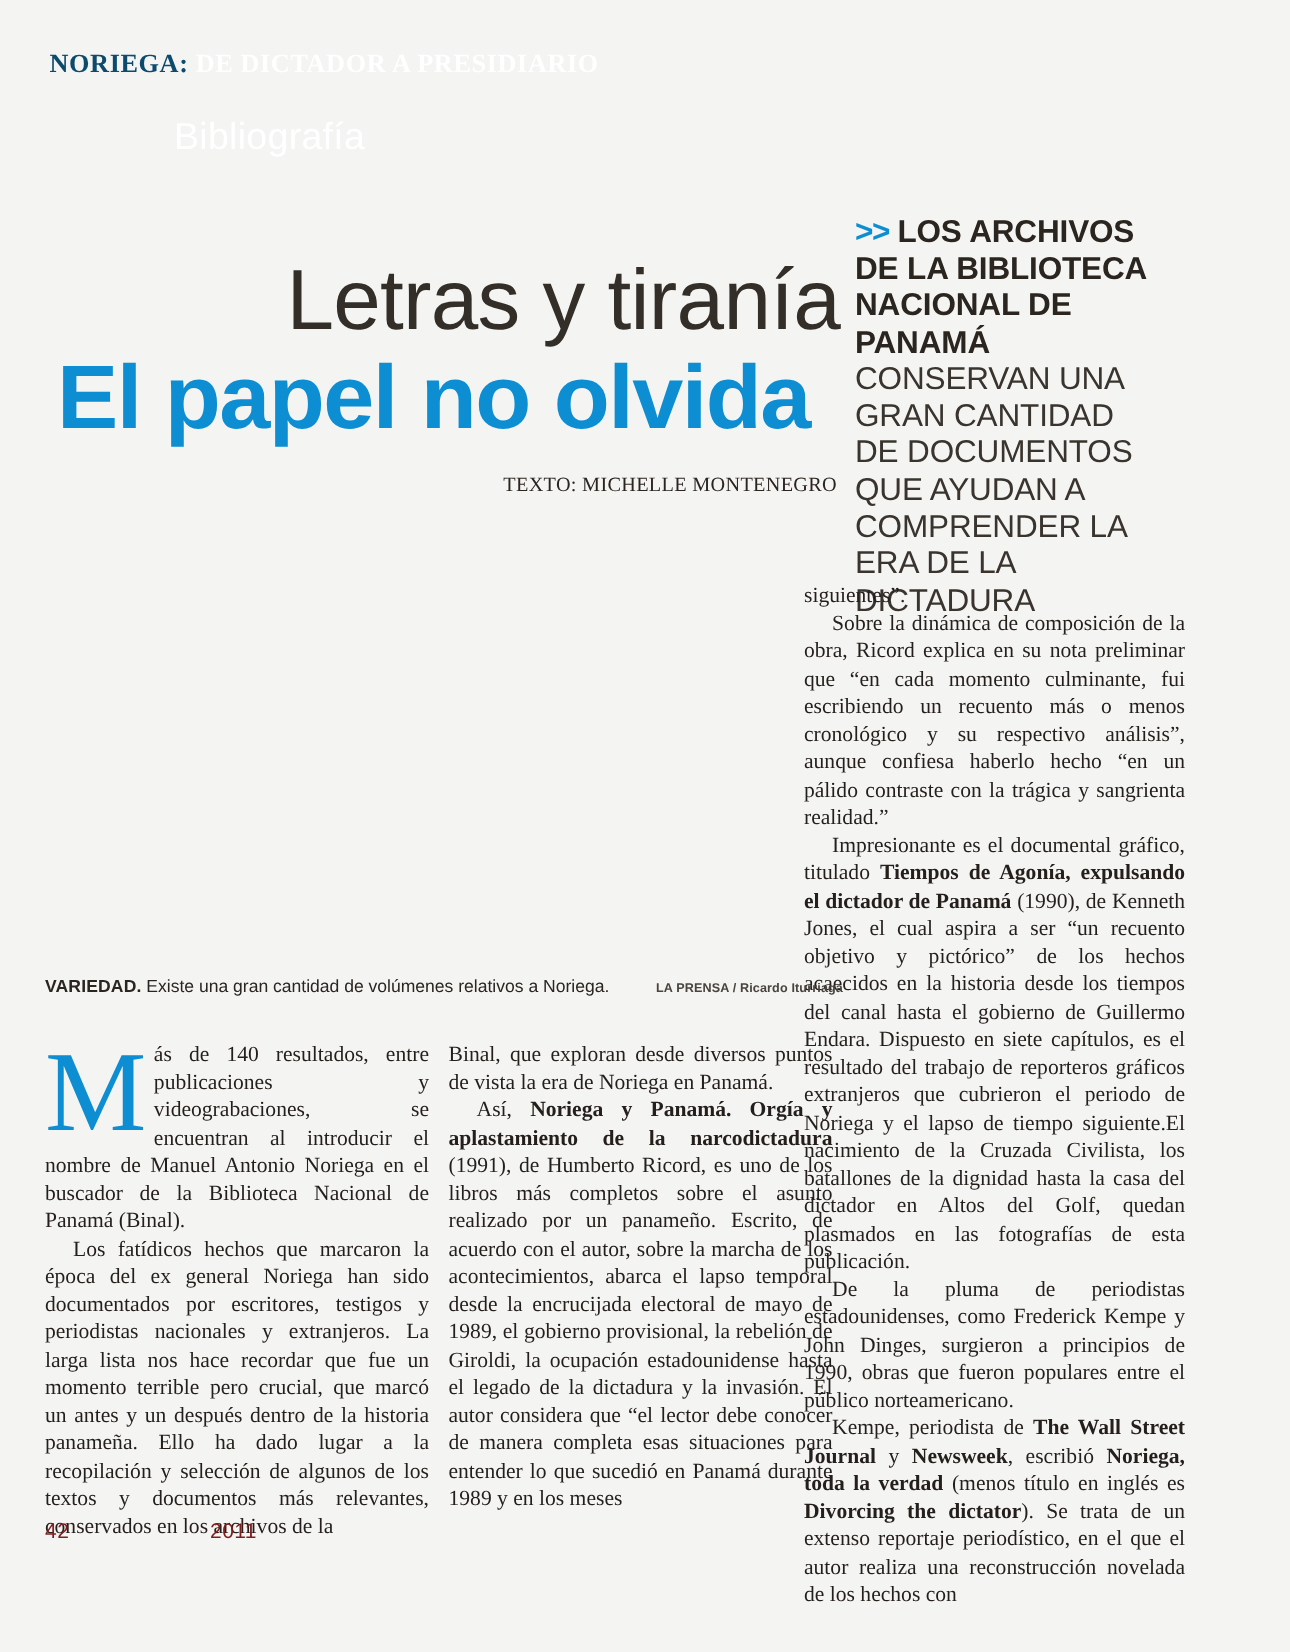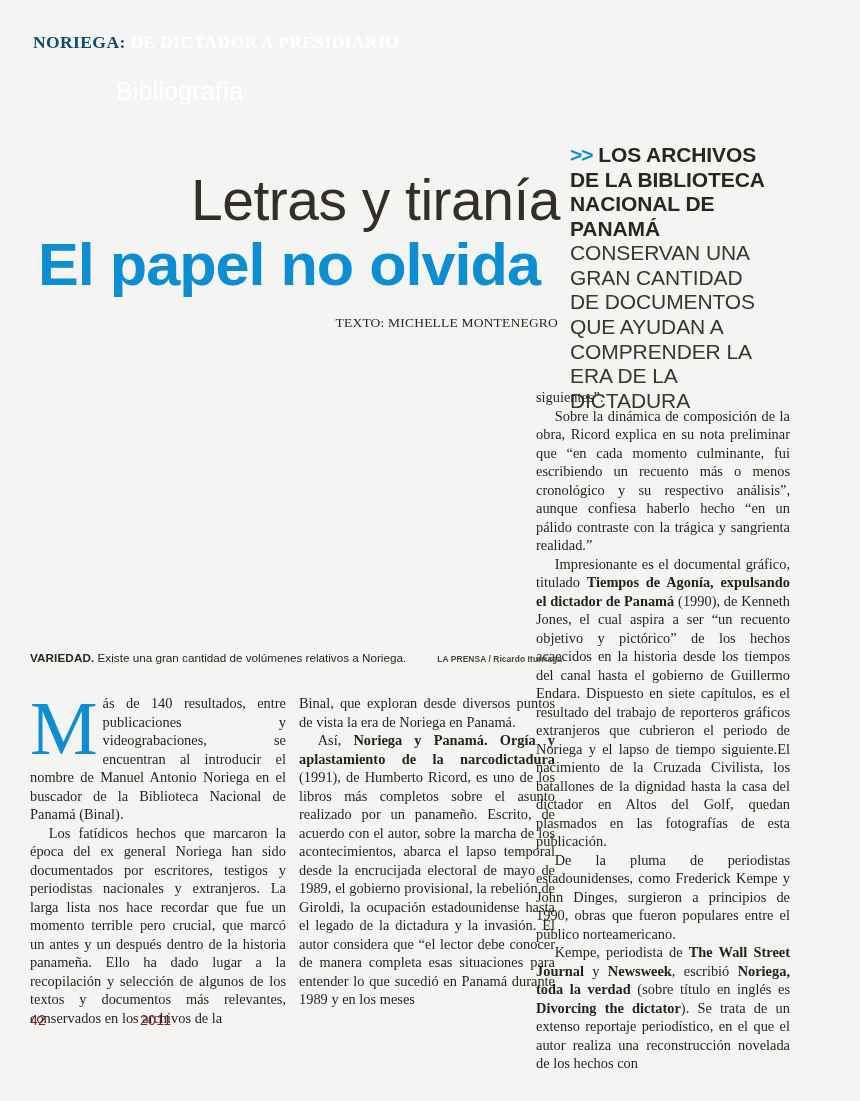--- a/index.html
+++ b/index.html
@@ -213,21 +213,21 @@
 <div class="deck">
   <span class="arrows">&gt;&gt;</span>
   <span class="deck-strong">LOS ARCHIVOS DE LA BIBLIOTECA NACIONAL DE PANAMÁ</span><span class="deck-rest"> CONSERVAN UNA GRAN CANTIDAD DE DOCUMENTOS QUE AYUDAN A COMPRENDER LA ERA DE LA DICTADURA</span>
 </div>
 
 <div class="col-right body">
   <p>siguientes”.</p>
   <p>Sobre la dinámica de composición de la obra, Ricord explica en su nota preliminar que “en cada momento culminante, fui escribiendo un recuento más o menos cronológico y su respectivo análisis”, aunque confiesa haberlo hecho “en un pálido contraste con la trágica y sangrienta realidad.”</p>
   <p><span>Impresionante es el documental gráfico, titulado </span><b>Tiempos de Agonía, expulsando el dictador de Panamá</b><span> (1990), de Kenneth Jones, el cual aspira a ser “un recuento objetivo y pictórico” de los hechos acaecidos en la historia desde los tiempos del canal hasta el gobierno de Guillermo Endara. Dispuesto en siete capítulos, es el resultado del trabajo de reporteros gráficos extranjeros que cubrieron el periodo de Noriega y el lapso de tiempo siguiente.El nacimiento de la Cruzada Civilista, los batallones de la dignidad hasta la casa del dictador en Altos del Golf, quedan plasmados en las fotografías de esta publicación.</span></p>
   <p>De la pluma de periodistas estadounidenses, como Frederick Kempe y John Dinges, surgieron a principios de 1990, obras que fueron populares entre el público norteamericano.</p>
-  <p><span>Kempe, periodista de </span><b>The Wall Street Journal</b><span> y </span><b>Newsweek</b><span>, escribió </span><b>Noriega, toda la verdad</b><span> (sobre título en inglés es </span><b>Divorcing the dictator</b><span>). Se trata de un extenso reportaje periodístico, en el que el autor realiza una reconstrucción novelada de los hechos con</span></p>
+  <p><span>Kempe, periodista de </span><b>The Wall Street Journal</b><span> y </span><b>Newsweek</b><span>, escribió </span><b>Noriega, toda la verdad</b><span> (menos título en inglés es </span><b>Divorcing the dictator</b><span>). Se trata de un extenso reportaje periodístico, en el que el autor realiza una reconstrucción novelada de los hechos con</span></p>
 </div>
 
 <div class="caption-row">
   <div class="caption-text">
     <span class="cap-lead">VARIEDAD.</span><span> Existe una gran cantidad de volúmenes relativos a Noriega.</span>
   </div>
   <div class="caption-credit">LA PRENSA / Ricardo Iturriaga</div>
 </div>
 
 <div class="col-one body">

